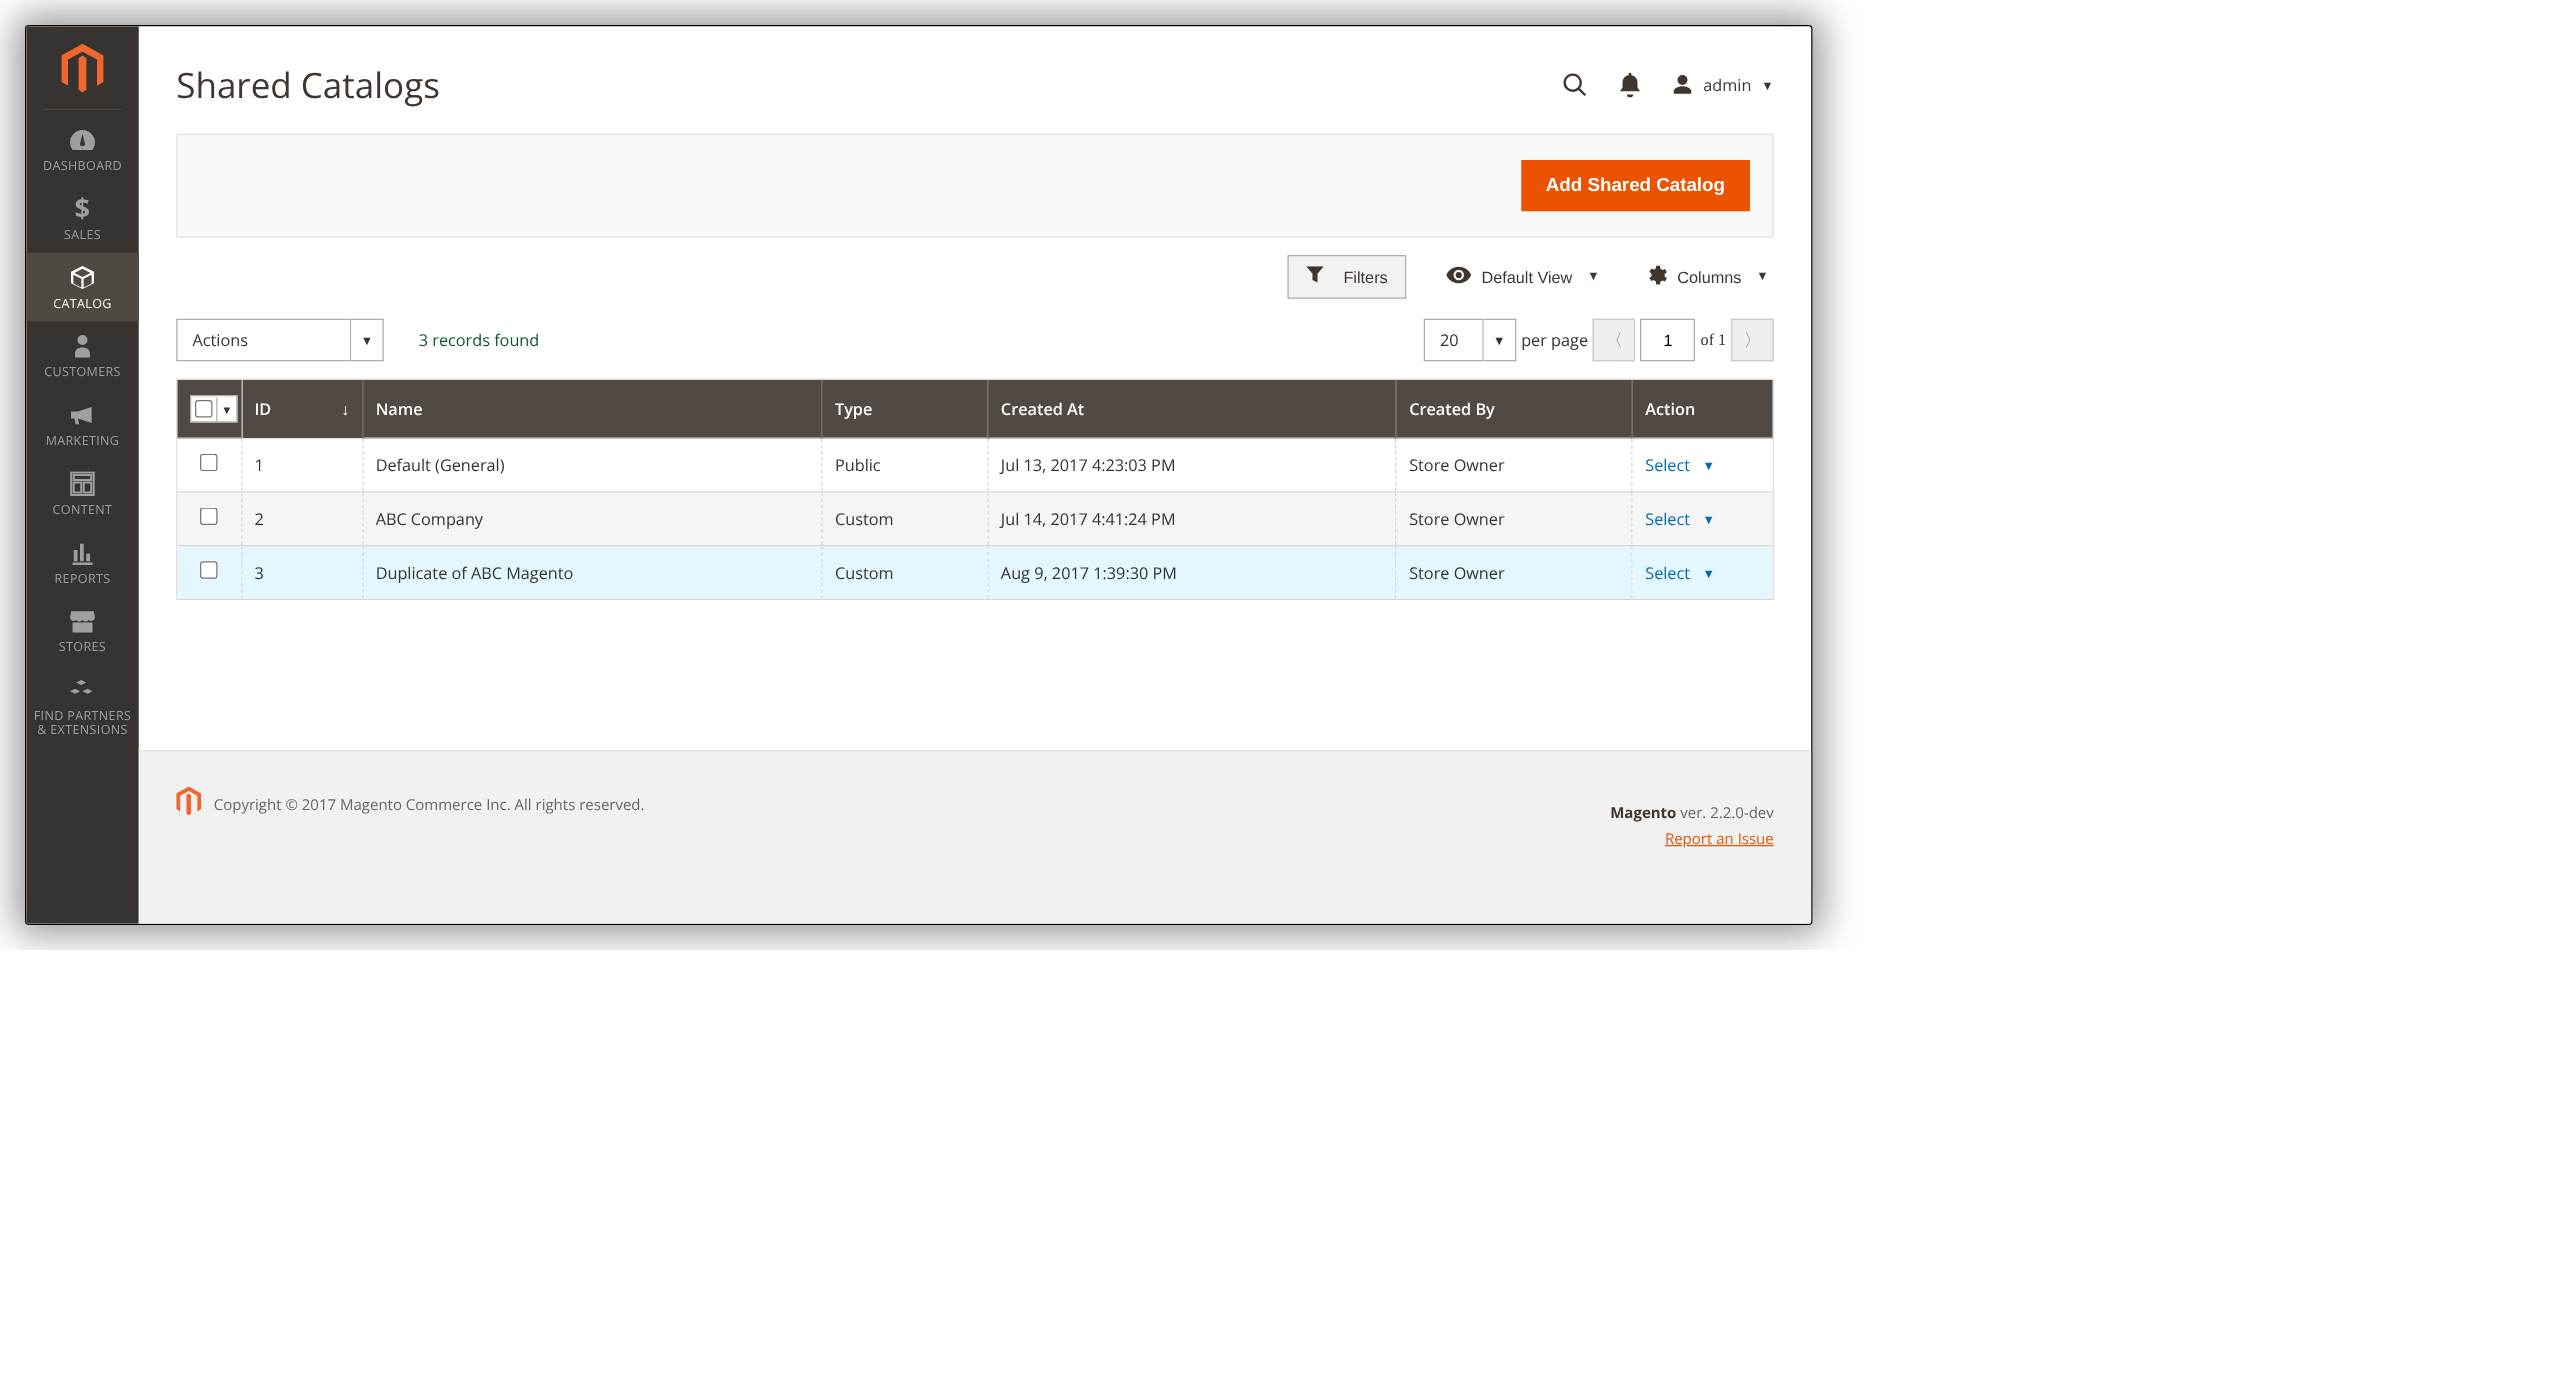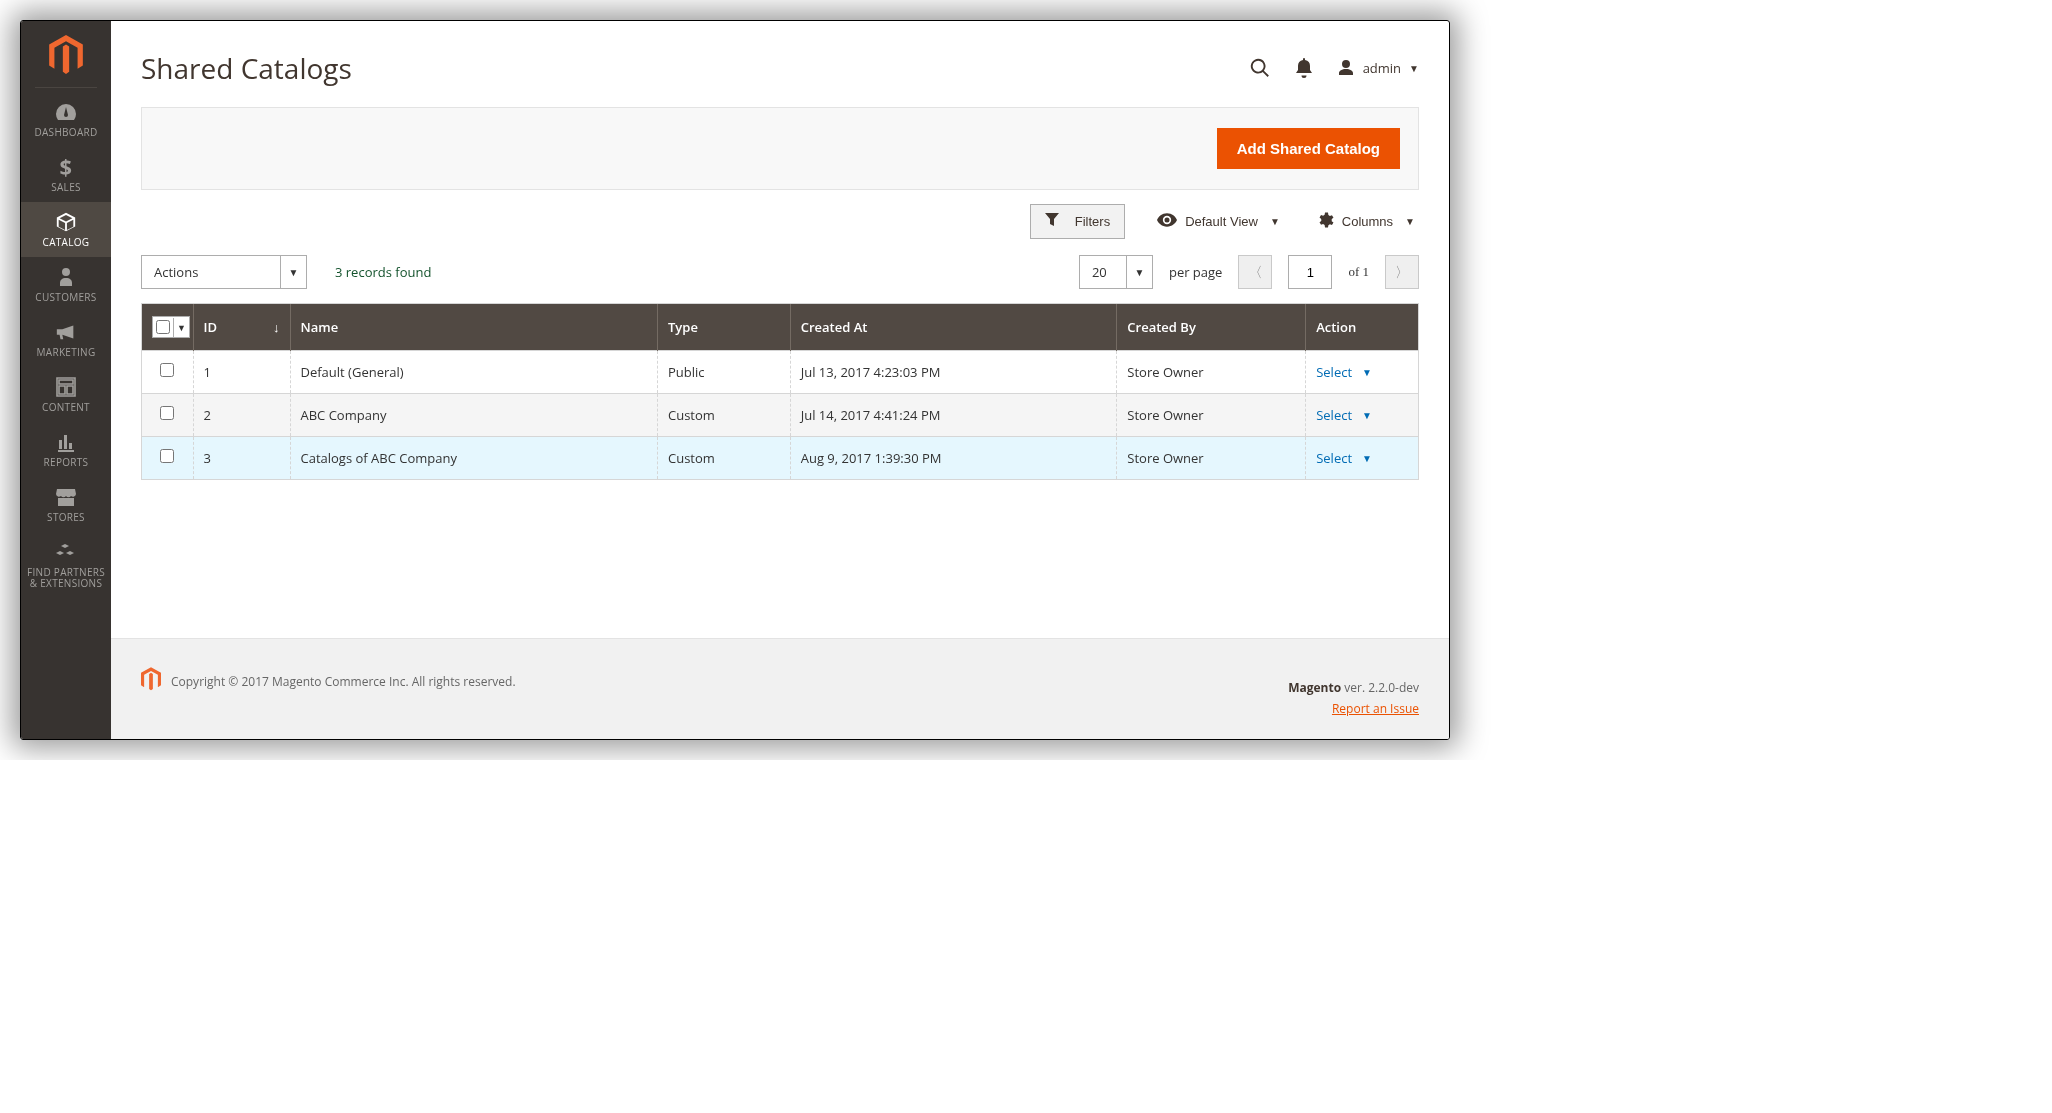--- a/index.html
+++ b/index.html
@@ -101,21 +101,21 @@
     display:flex; align-items:center;
     min-width:140px;
   }
   .select-box.small { min-width:48px; }
   .select-drop {
     border:1px solid #adadad; border-left:none; background:#fff;
     width:26px; height:34px; display:flex; align-items:center; justify-content:center;
     cursor:pointer; font-size:10px; color:#333;
   }
   .records-found { font-size:13px; color:#14532d; }
-  .right-group { display:flex; align-items:center; gap:16px; }
+  .right-group { display:flex; align-items:center; gap:4px; }
   .per-page { font-size:13px; color:#333; }
   .pager-btn {
     width:34px; height:34px; border:1px solid #c9c9c9; background:#efefef;
     display:flex; align-items:center; justify-content:center;
     cursor:pointer; color:#8a8a8a; font-size:14px;
   }
   .page-input {
     width:44px; height:34px; border:1px solid #adadad; text-align:center;
     font-size:13px;
   }
@@ -151,21 +151,21 @@
   .select-link .caret-sm { color:#006bb4; }
   .th-check-wrap { display:inline-flex; align-items:center; background:#fff; border:1px solid #adadad; }
   .th-check-wrap input { margin:3px; }
   .th-check-wrap .dd { width:16px; text-align:center; font-size:9px; color:#333; border-left:1px solid #adadad; padding:3px 2px; cursor:pointer;}
   input[type=checkbox]{ width:14px; height:14px; }
   
   .footer {
     margin-top:auto;
     background:#f1f1f1;
     border-top:1px solid #e3e3e3;
-    padding: 28px 30px 22px;
+    padding: 28px 30px 60px;
     display:flex; align-items:flex-start; justify-content:space-between;
     font-size:12px; color:#666;
   }
   .footer-left { display:flex; align-items:center; gap:10px; }
   .footer-right { text-align:right;margin-top:12px; }
   .magento-strong { font-weight:700; color:#41362f; }
   .report-link { color:#eb5202; text-decoration:underline; cursor:pointer; display:inline-block; margin-top:4px;}
 </style>
 </head>
 <body>
@@ -393,21 +393,21 @@
             <td>
                 <span class="select-link">
                   <span>Select</span>
                   <span class="caret-sm">▼</span>
                 </span>
               </td>
           </tr>
           <tr class="highlight">
             <td style="text-align:center"><input type="checkbox" style=""></td>
             <td>3</td>
-            <td>Catalogs of ABC Company</td>
+            <td>Duplicate of ABC Magento</td>
             <td>Custom</td>
             <td>Aug 9, 2017 1:39:30 PM</td>
             <td>Store Owner</td>
             <td>
                 <span class="select-link">
                   <span>Select</span>
                   <span class="caret-sm">▼</span>
                 </span>
               </td>
           </tr>

